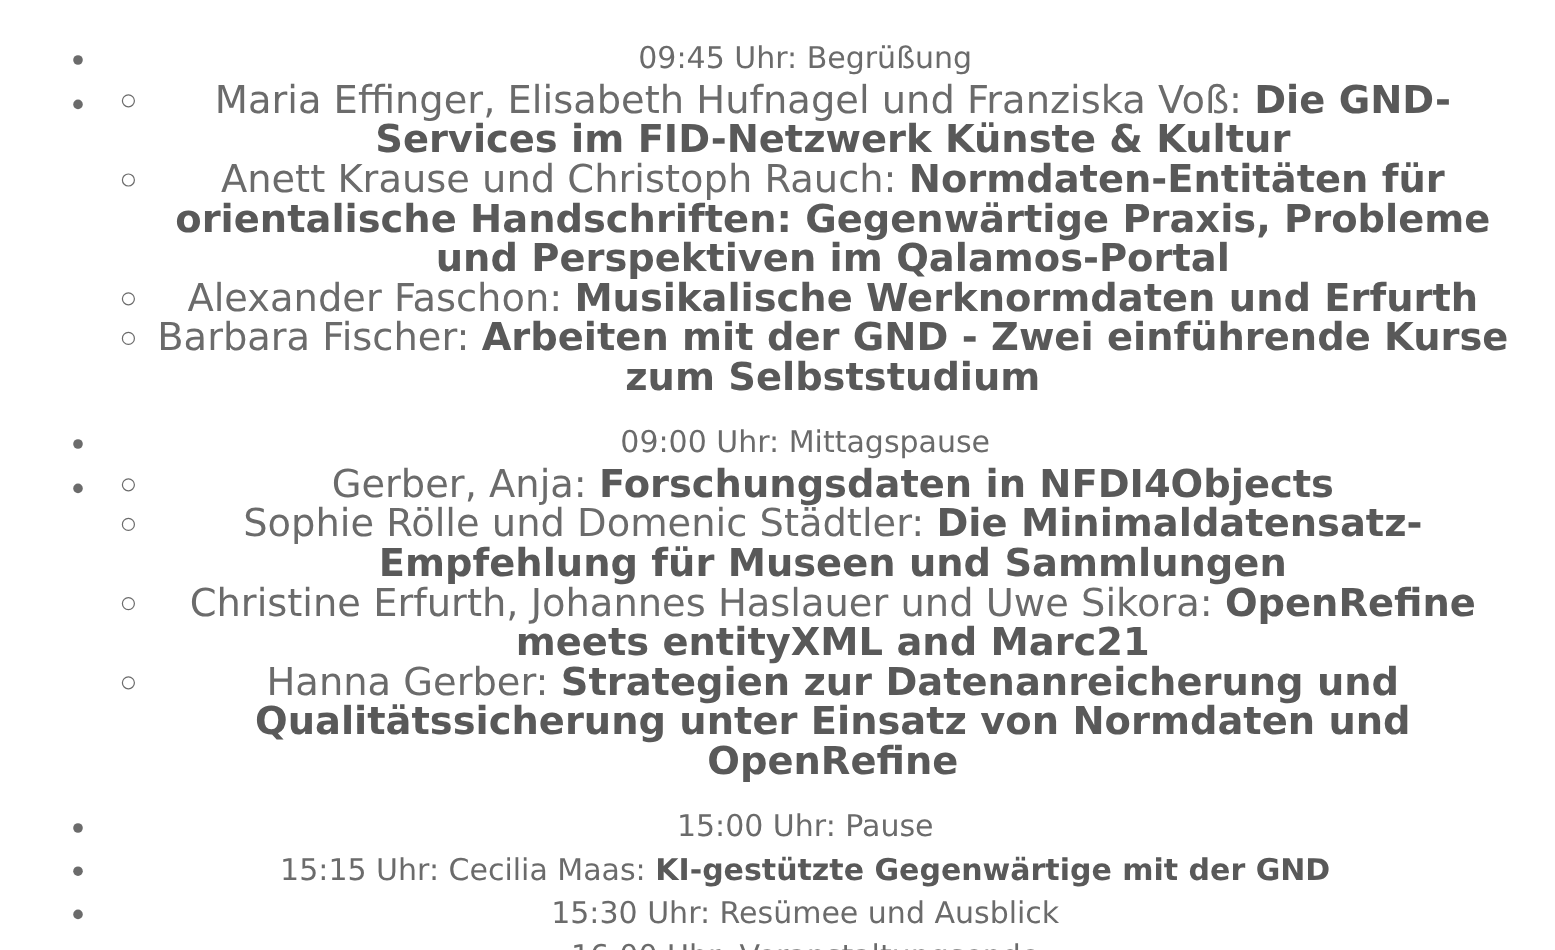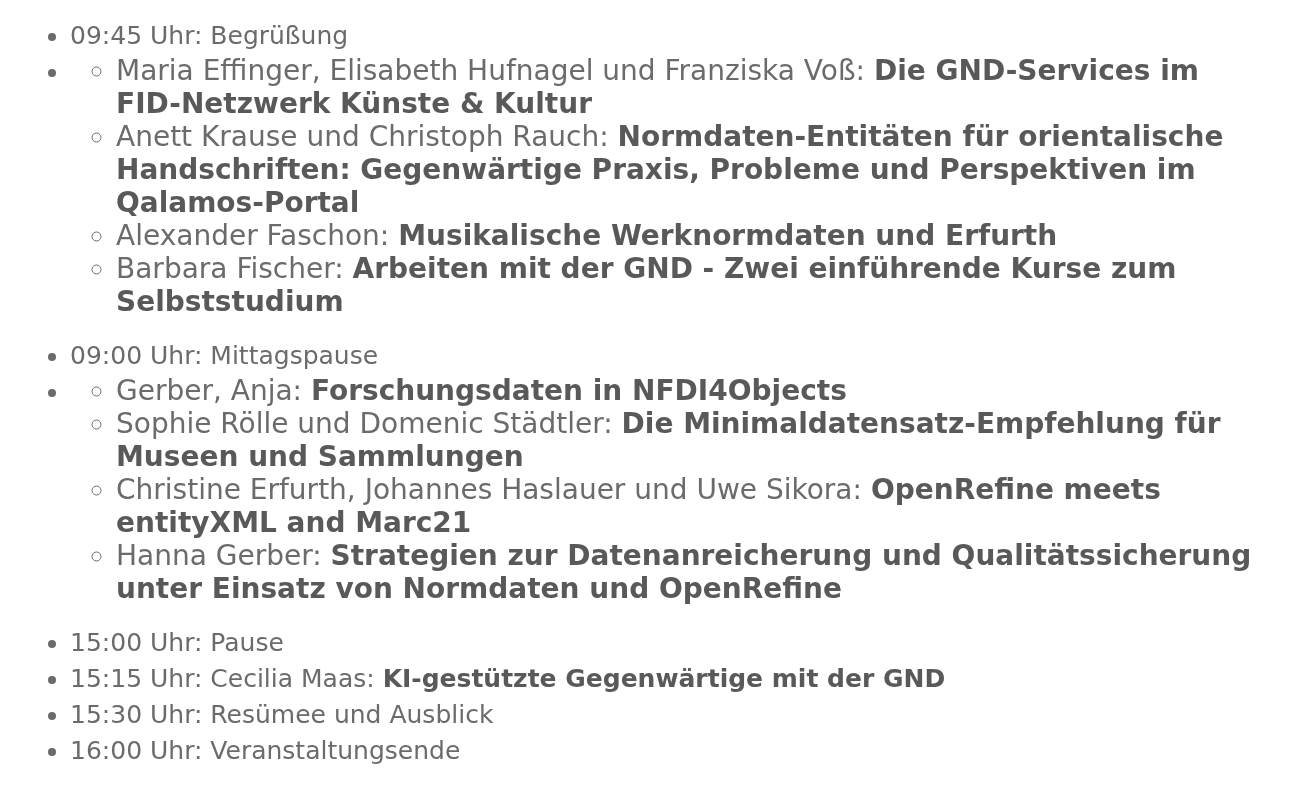--- a/index.html
+++ b/index.html
@@ -13,36 +13,37 @@
     font-family: "DejaVu Sans", sans-serif;
     color: #6b6b6b;
     -webkit-font-smoothing: antialiased;
   }
   .page {
     padding: 18px 24px 0 24px;
     box-sizing: border-box;
   }
   ul.level1 {
     list-style-type: disc;
-    margin: 0;
+    margin: 13px;
     padding-left: 46px;
+    text-align: center;
   }
   ul.level2 {
     list-style-type: circle;
     margin: 0;
     padding-left: 46px;
   }
   ul.level1 > li {
     font-size: 25px;
     line-height: 36px;
     margin: 0;
     padding: 0;
   }
   ul.level2 > li {
-    font-size: 28px;
+    font-size: 32px;
     line-height: 33px;
     margin: 0;
     padding: 0;
   }
   li::marker {
     color: #6b6b6b;
   }
   .group {
     margin-bottom: 20px;
   }

